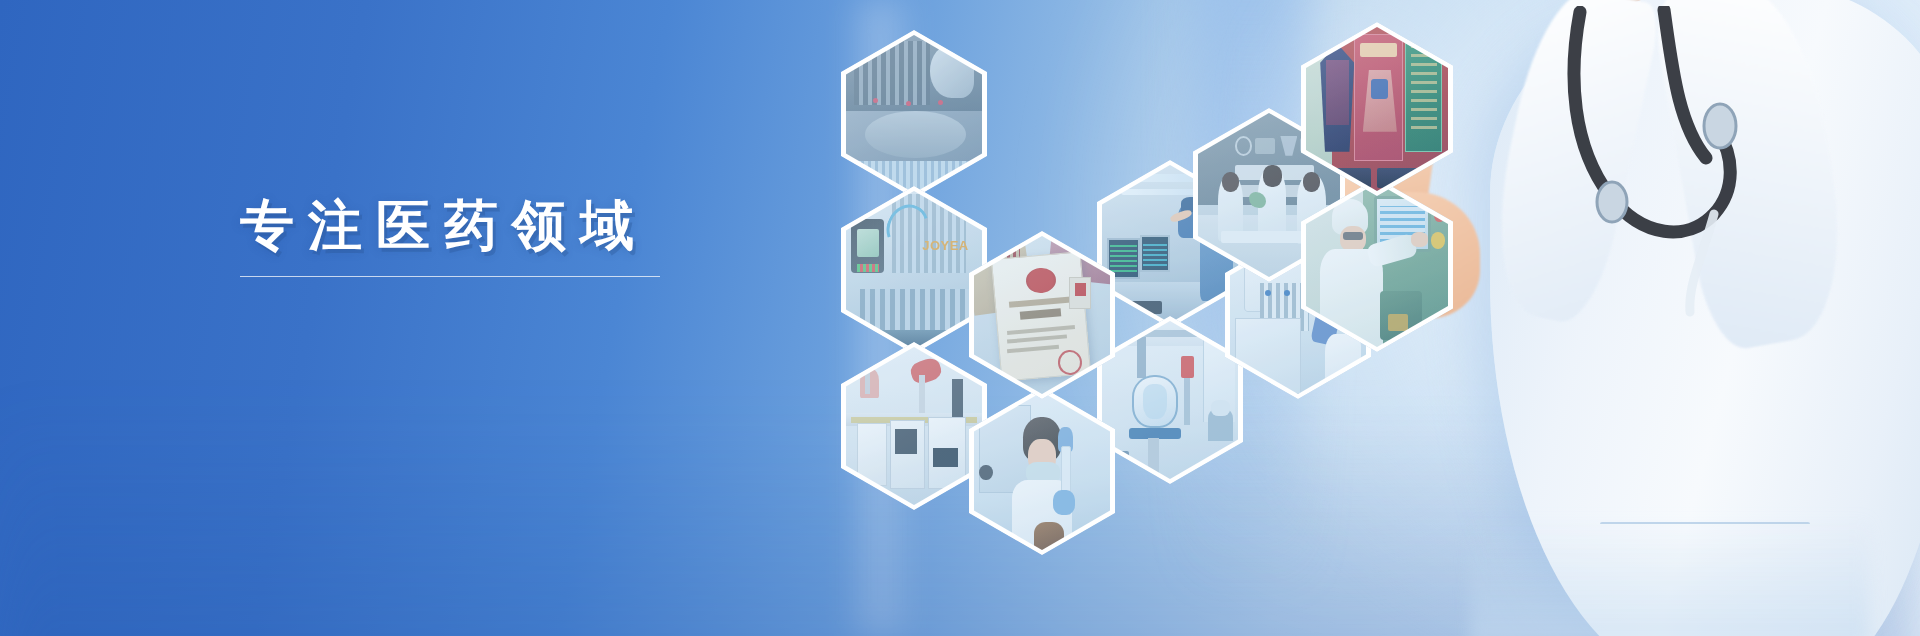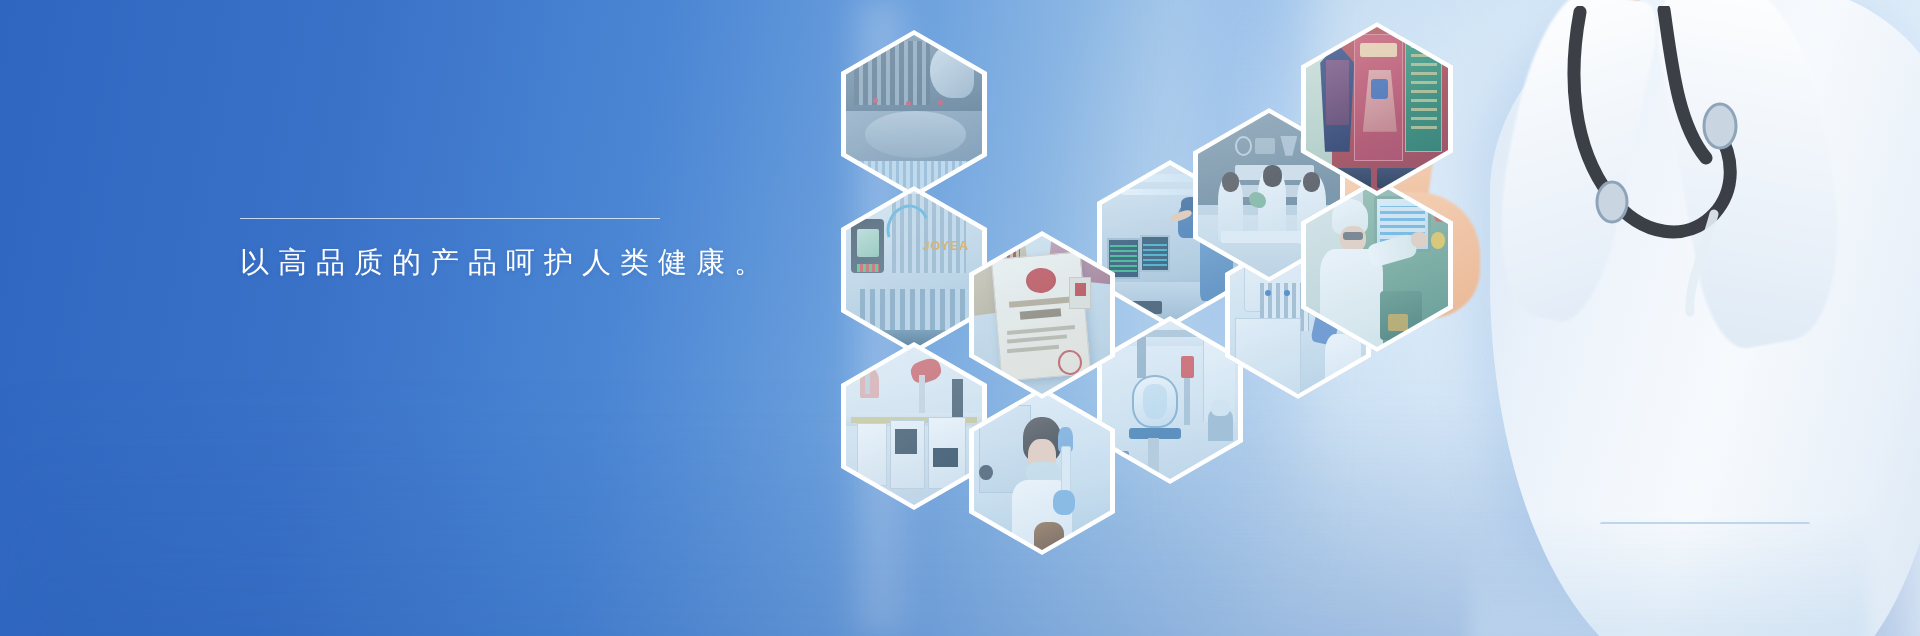--- a/index.html
+++ b/index.html
@@ -455,17 +455,17 @@
         <div class="r" style="left:52%;bottom:4%;width:30%;height:30%;background:linear-gradient(160deg,#5f8f74,#3d6b55);border-radius:4px;"></div>
         <div class="r" style="left:58%;bottom:10%;width:14%;height:10%;background:#cfa63a;border-radius:2px;opacity:.85;"></div>
         <div class="sheen"></div>
           <div class="tint"></div>
       </div>
     </div>
 
   </div>
 
   <div class="textblock">
+    <div class="headline">专注医药领域</div>
     <div class="rule"></div>
-    <div class="subline">以高品质的产品呵护人类健康。</div>
   </div>
 
 </div>
 
 </body></html>

